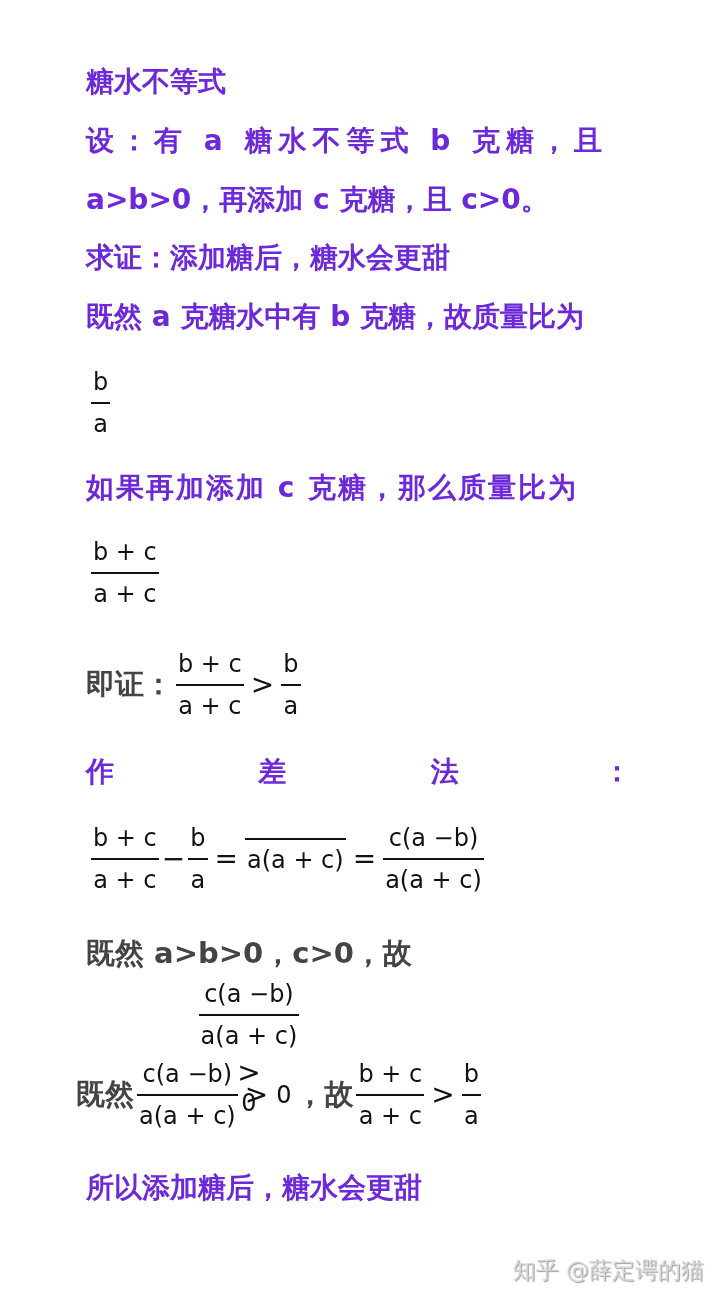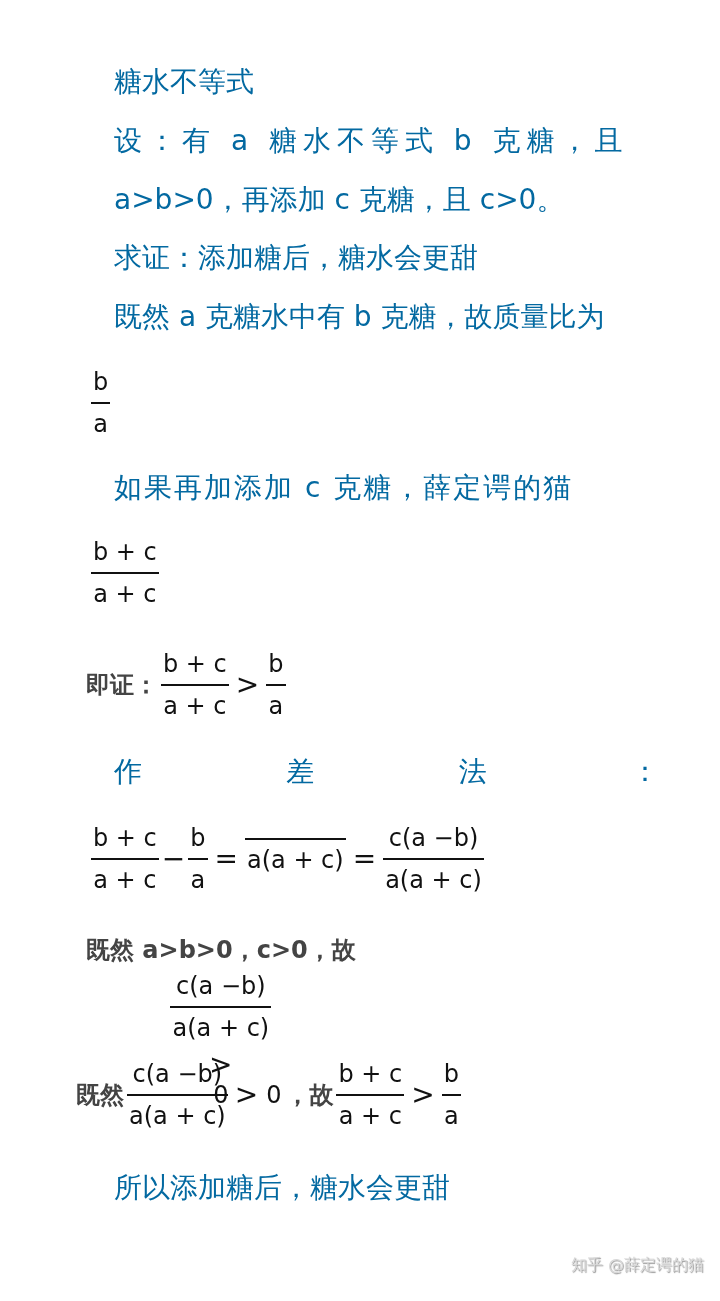--- a/index.html
+++ b/index.html
@@ -2,41 +2,41 @@
 <html><head>
 <meta charset="utf-8">
 <style>
   html, body { margin: 0; padding: 0; background: #ffffff; }
   body {
     width: 720px; height: 1301px; position: relative; overflow: hidden;
     font-family: "DejaVu Sans", "Liberation Sans", sans-serif;
   }
   .line {
     position: absolute; left: 86px; width: 545px;
-    color: #0369a1; font-size: 28px; font-weight: normal;
-    line-height: 40px; white-space: nowrap; margin-left: 28px;
+    color: #6d28d9; font-size: 28px; font-weight: bold;
+    line-height: 40px; white-space: nowrap;
   }
   .spaced { display: flex; justify-content: space-between; }
   .frac {
     display: inline-flex; flex-direction: column; align-items: center;
     vertical-align: middle; margin: 0 3px;
   }
   .frac .num, .frac .den {
     line-height: 40px; padding: 0 2px; white-space: nowrap;
     font-family: "DejaVu Sans", sans-serif; font-weight: normal; color: #111;
     font-size: 24px;
   }
   .frac .bar { width: 100%; height: 1.6px; background: #111; }
   .block { position: absolute; left: 88px; }
   .row { display: flex; align-items: center; }
   .op { font-family: "DejaVu Sans", sans-serif; font-weight: normal; color: #111; font-size: 28px; margin: 0 4px; }
-  .cn { color: #444; font-size: 24px; font-weight: bold; }
+  .cn { color: #444; font-size: 29px; font-weight: bold; }
   .watermark {
     position: absolute; right: 16px; top: 1255px;
-    color: #d8d8d8; font-size: 16px;
+    color: #d8d8d8; font-size: 23px;
     text-shadow: 1px 1px 1px #999;
     font-family: "DejaVu Sans", sans-serif;
   }
 </style>
 </head>
 <body>
 
 <div class="line" style="top:62px;">糖水不等式</div>
 <div class="line" style="top:121px; letter-spacing:6px;">设：有 a 糖水不等式 b 克糖，且</div>
 <div class="line" style="top:180px;">a&gt;b&gt;0，再添加 c 克糖，且 c&gt;0。</div>
@@ -44,21 +44,21 @@
 <div class="line" style="top:297px;">既然 a 克糖水中有 b 克糖，故质量比为</div>
 
 <div class="block" style="top:362px;">
   <span class="frac">
     <span class="num">b</span>
     <span class="bar"></span>
     <span class="den">a</span>
   </span>
 </div>
 
-<div class="line" style="top:468px; letter-spacing:2px;">如果再加添加 c 克糖，薛定谔的猫</div>
+<div class="line" style="top:468px; letter-spacing:2px;">如果再加添加 c 克糖，那么质量比为</div>
 
 <div class="block" style="top:532px;">
   <span class="frac">
     <span class="num">b + c</span>
     <span class="bar"></span>
     <span class="den">a + c</span>
   </span>
 </div>
 
 <div class="block row" style="top:644px; left:86px;">

